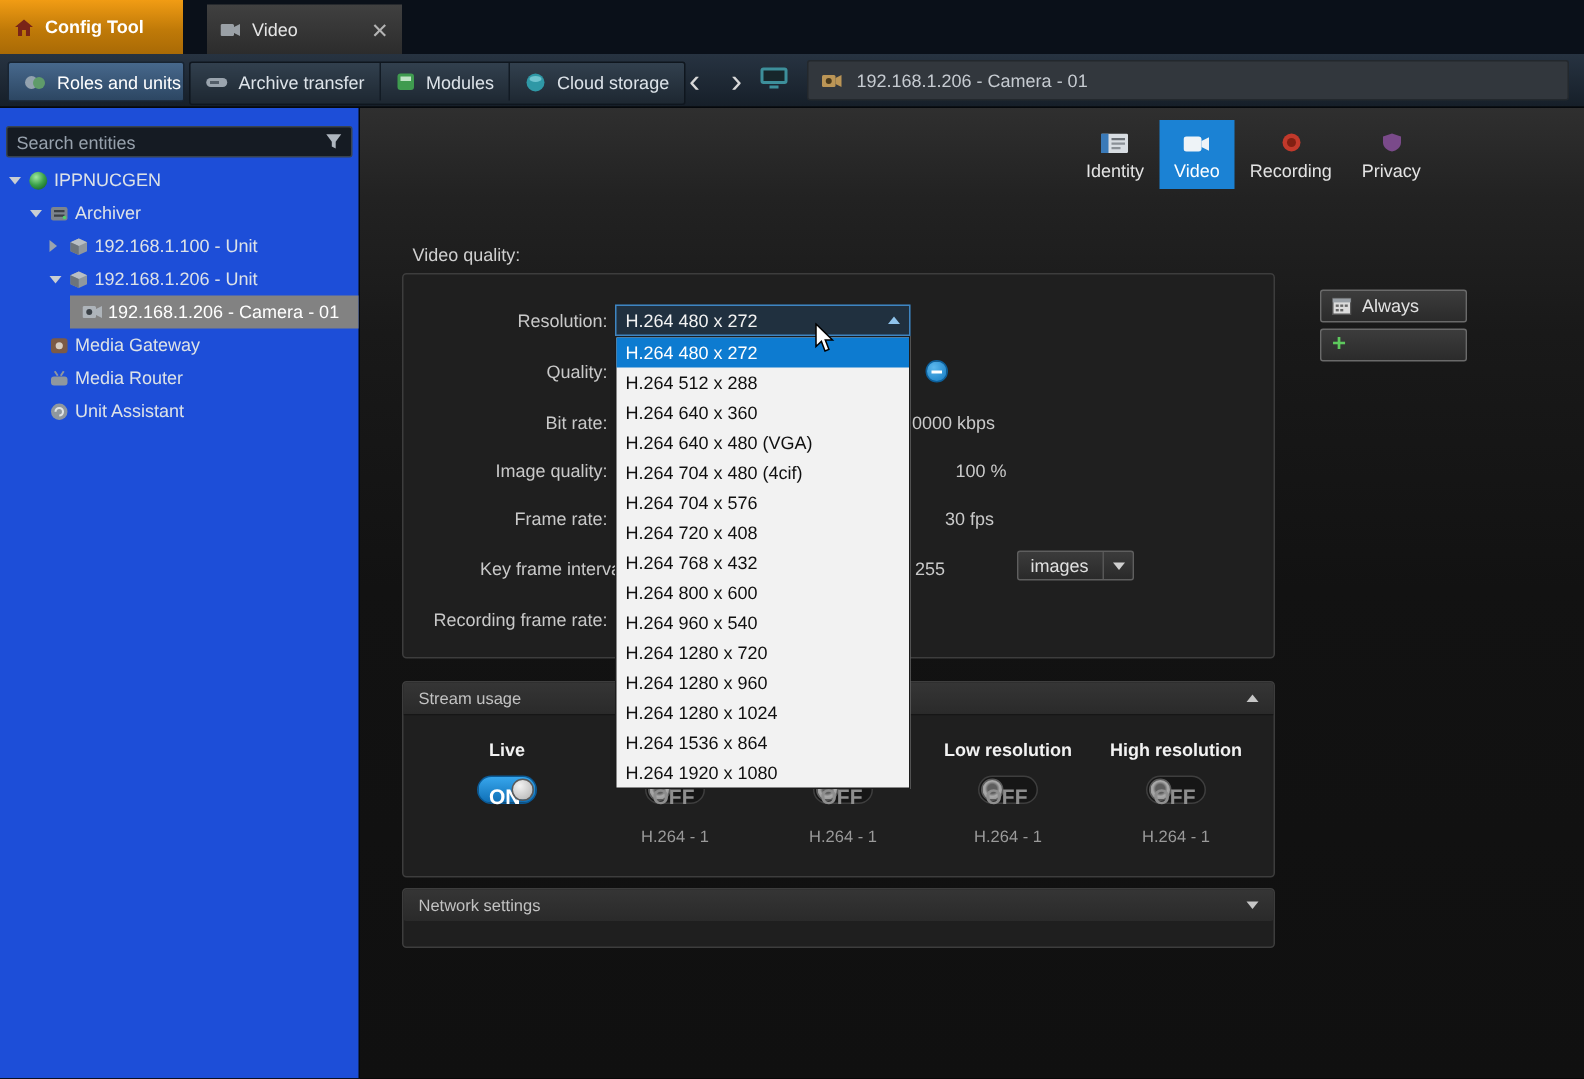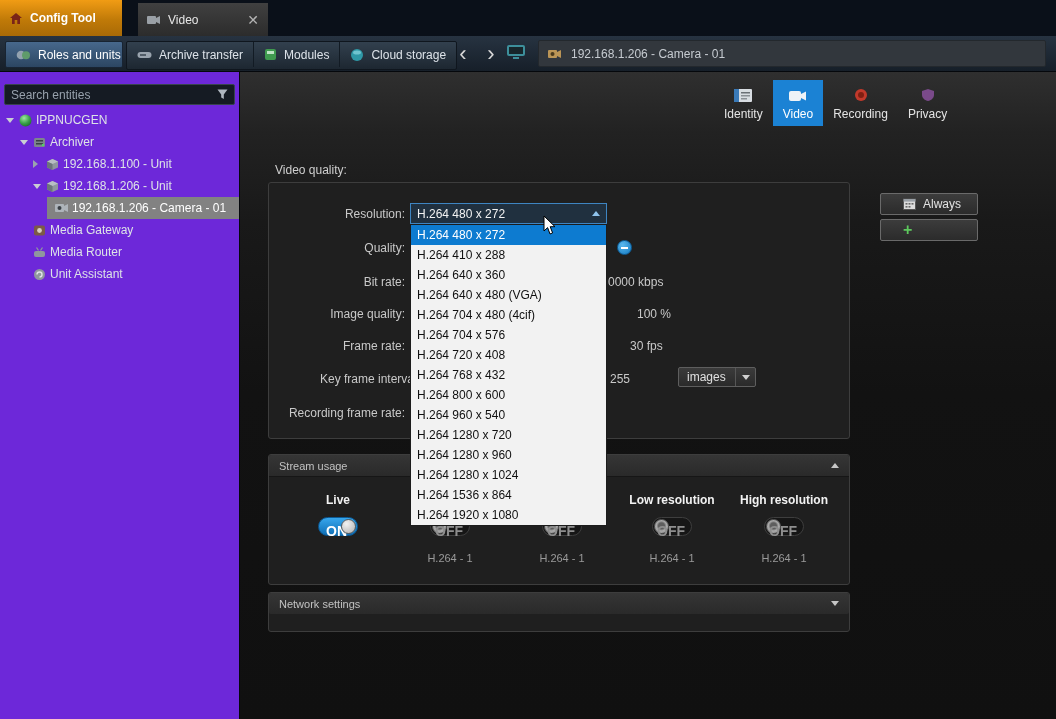--- a/index.html
+++ b/index.html
@@ -19,21 +19,21 @@
   .tb-sel{background:linear-gradient(#47688c,#2c4662);border:1px solid #182432;border-radius:2px;color:#fff;}
   .tb-group{position:absolute;left:126px;top:5px;height:27px;display:flex;border:1px solid #0f161e;border-radius:2px;background:linear-gradient(#32404e,#1d2731);}
   .tb-group .tb-btn{position:static;height:25px;border-right:1px solid #121b24;}
   .tb-group .tb-btn:last-child{border-right:none;}
   .nav-arrow{position:absolute;top:2px;width:26px;height:32px;display:flex;align-items:center;justify-content:center;color:#d8d8d8;font-size:22px;}
   .entity-view{position:absolute;left:506px;top:8px;}
   .breadcrumb{position:absolute;left:538px;top:4px;width:508px;height:27px;background:#32373d;border:1px solid #23282d;border-radius:2px;
     box-sizing:border-box;display:flex;align-items:center;gap:9px;padding:0 9px;color:#c6cbd1;font-size:12px;}
 
   
-  .sidebar{position:absolute;left:0;top:72px;width:240px;bottom:0;background:#6d28d9;border-right:1px solid #05080c;box-sizing:border-box;}
+  .sidebar{position:absolute;left:0;top:72px;width:240px;bottom:0;background:#1d4ed8;border-right:1px solid #05080c;box-sizing:border-box;}
   .search-box{position:absolute;left:4px;top:12px;width:231px;height:21px;background:#151b23;border:1px solid #38434f;border-radius:2px;
     box-sizing:border-box;display:flex;align-items:center;}
   .search-box input{flex:1;min-width:0;background:transparent;border:none;outline:none;color:#cfd6dd;font-family:"Liberation Sans",sans-serif;font-size:12px;padding:0 6px;}
   .search-box input::placeholder{color:#97a1ac;opacity:1;}
   .funnel{margin-right:6px;display:flex;}
   .tree{position:absolute;left:0;top:37px;right:0;}
   .trow{height:22px;display:flex;align-items:center;font-size:12px;color:#dde2e7;white-space:nowrap;box-sizing:border-box;}
   .lvl0{padding-left:6px;} .lvl1{padding-left:20px;} .lvl2{padding-left:33px;} .lvl3{padding-left:55px;}
   .trow.sel{background:linear-gradient(90deg,transparent 47px,#828282 47px);color:#fff;}
   .exp{width:13px;display:flex;align-items:center;flex:none;}
@@ -69,21 +69,21 @@
   .minus-btn{position:absolute;left:377px;top:168px;width:15px;height:15px;border-radius:50%;
     background:radial-gradient(circle at 35% 30%,#5bb8ee,#1379c0);border:1px solid #0d5f9a;box-sizing:border-box;}
   .minus-btn::after{content:"";position:absolute;left:3px;right:3px;top:5.5px;height:2px;background:#fff;}
 
   .unit-dd{position:absolute;left:438px;top:295px;width:78px;height:20px;background:linear-gradient(#3b3b3b,#2a2a2a);
     border:1px solid #5e5e5e;border-radius:2px;box-sizing:border-box;display:flex;align-items:center;padding-left:8px;color:#e0e0e0;font-size:12px;}
   .unit-dd .dd-arrow{margin-left:auto;height:100%;display:flex;align-items:center;border-left:1px solid #565656;padding:0 5px 0 6px;}
   .unit-dd .dd-arrow i{width:0;height:0;border-left:4px solid transparent;border-right:4px solid transparent;border-top:5px solid #cfcfcf;}
 
   .side-btn{position:absolute;left:640px;width:98px;height:22px;background:linear-gradient(#3c3c3c,#2b2b2b);
-    border:1px solid #6a6a6a;border-radius:2px;box-sizing:border-box;display:flex;align-items:center;gap:7px;padding:0 22px;color:#e2e2e2;font-size:12px;}
+    border:1px solid #6a6a6a;border-radius:2px;box-sizing:border-box;display:flex;align-items:center;gap:7px;padding:0 7px;color:#e2e2e2;font-size:12px;}
   .plus-glyph{color:#5dc85d;font-size:16px;font-weight:bold;line-height:1;}
 
   .su-h{position:absolute;top:38px;transform:translateX(-50%);font-size:12px;font-weight:bold;color:#f2f2f2;white-space:nowrap;}
   .su-stream{position:absolute;top:97px;transform:translateX(-50%);font-size:11px;color:#9a9a9a;white-space:nowrap;}
   .tg{position:absolute;top:62px;width:40px;height:19px;border-radius:10px;box-sizing:border-box;}
   .tg.on{background:linear-gradient(#37a6ec,#0f6fb6);border:1px solid #0b5a96;}
   .tg.off{background:#161616;border:1px solid #3e3e3e;}
   .tg .knob{position:absolute;top:1px;width:15px;height:15px;border-radius:50%;border:1px solid #5a5a5a;box-sizing:border-box;}
   .tg.on .knob{right:1px;background:radial-gradient(circle at 35% 30%,#f2f2f2,#b0b0b0);}
   .tg.off .knob{left:1px;background:radial-gradient(circle at 50% 45%,#5e5e5e 0 3px,#a9a9a9 5px,#8a8a8a 100%);}
@@ -421,21 +421,21 @@
       </div>
     </div>
 
     <div class="combo">
       <span>H.264 480 x 272</span>
       <i class="combo-arrow"></i>
     </div>
 
     <div class="ddl">
       <div class="ddl-item sel">H.264 480 x 272</div>
-      <div class="ddl-item">H.264 410 x 288</div>
+      <div class="ddl-item">H.264 512 x 288</div>
       <div class="ddl-item">H.264 640 x 360</div>
       <div class="ddl-item">H.264 640 x 480 (VGA)</div>
       <div class="ddl-item">H.264 704 x 480 (4cif)</div>
       <div class="ddl-item">H.264 704 x 576</div>
       <div class="ddl-item">H.264 720 x 408</div>
       <div class="ddl-item">H.264 768 x 432</div>
       <div class="ddl-item">H.264 800 x 600</div>
       <div class="ddl-item">H.264 960 x 540</div>
       <div class="ddl-item">H.264 1280 x 720</div>
       <div class="ddl-item">H.264 1280 x 960</div>

